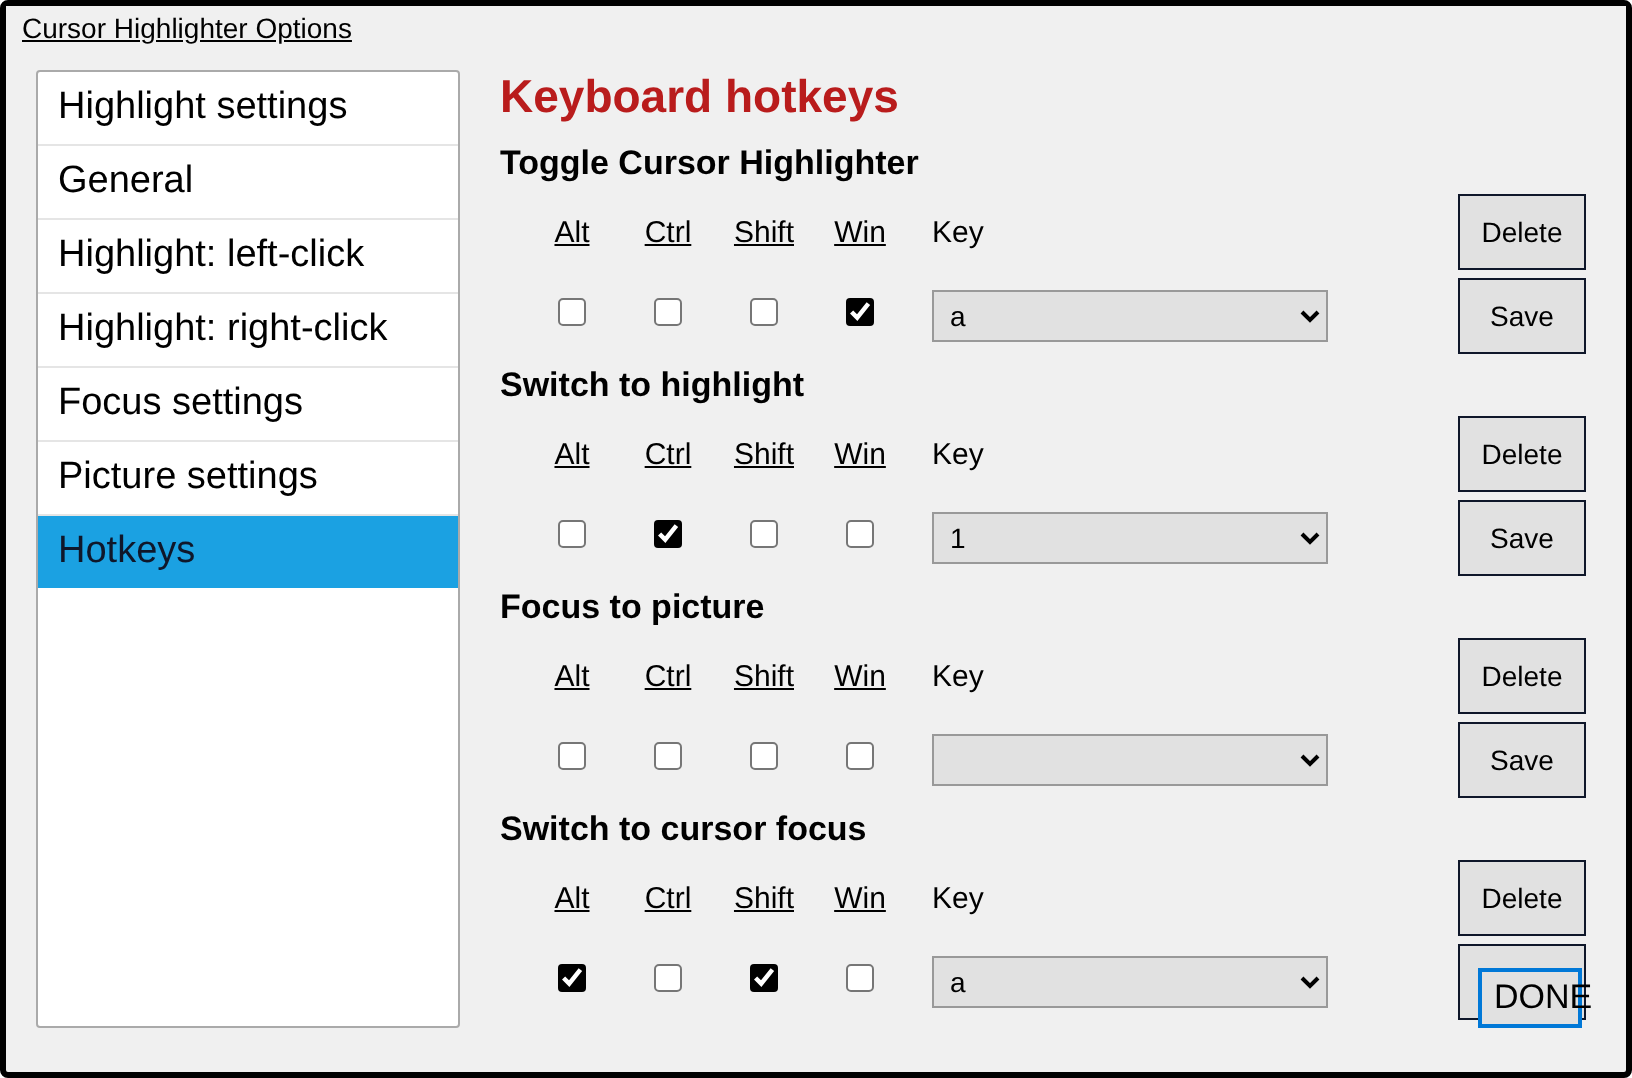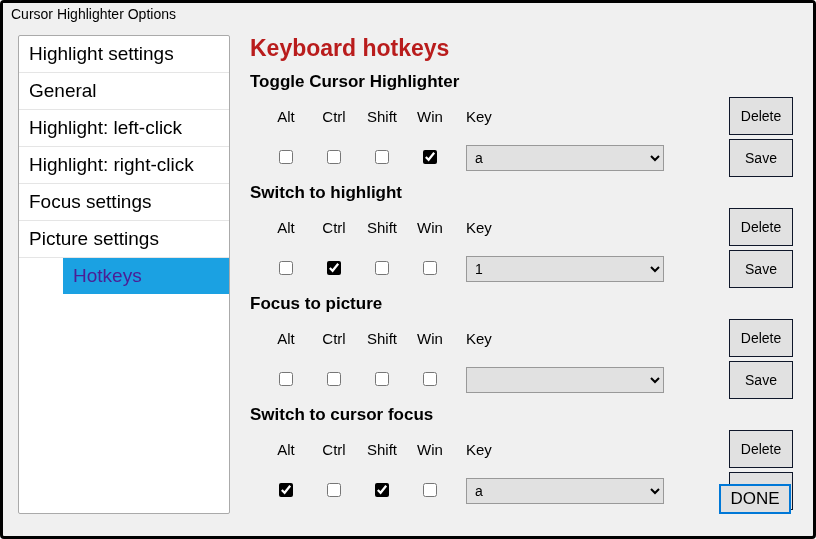--- a/index.html
+++ b/index.html
@@ -15,20 +15,21 @@
     border: 3px solid #000;
     background: #f0f0f0;
     position: relative;
     border-radius: 4px;
   }
   .titlebar {
     padding: 3px 8px;
     font-size: 14px;
     background: #f0f0f0;
     color: #000;
+    text-decoration: underline;
   }
   .content {
     display: flex;
     padding: 10px 15px 10px 15px;
     gap: 20px;
   }
   .sidebar {
     width: 212px;
     background: #fff;
     border: 1px solid #aaa;
@@ -37,22 +38,21 @@
   .sidebar-item {
     padding: 7px 10px;
     font-size: 19px;
     cursor: pointer;
     border-bottom: 1px solid #e5e5e5;
     color: #000;
   }
   .sidebar-item:last-child { border-bottom: none; }
   .sidebar-item.selected {
     background: #1ba1e2;
-    color: #4c1d95;
-    margin-left: 44px;
+    color: #0f172a;
   }
   .main {
     flex: 1;
     padding-right: 5px;
   }
   .page-title {
     color: #b91c1c;
     font-size: 23px;
     font-weight: bold;
     margin: 0 0 10px 0;
@@ -64,20 +64,21 @@
   }
   .row {
     display: flex;
     align-items: center;
     margin-bottom: 4px;
   }
   .mod-col {
     width: 48px;
     text-align: center;
     font-size: 15px;
+    text-decoration: underline;
   }
   .mod-col.alt { margin-left: 12px; }
   .key-col {
     width: 200px;
     margin-left: 12px;
     font-size: 15px;
   }
   .spacer { flex: 1; }
   .btn-col { width: 72px; text-align: right; }
   .checkbox {
@@ -100,21 +101,21 @@
     background: #e1e1e1;
     border: 1px solid #0f172a;
     font-size: 14px;
     cursor: pointer;
     padding: 0;
   }
   .done-btn {
     position: absolute;
     right: 22px;
     bottom: 22px;
-    width: 72px;
+    width: 52px;
     height: 30px;
     background: #e1e1e1;
     border: 2px solid #0078d7;
     font-size: 17px;
     cursor: pointer;
   }
 </style>
 </head>
 <body>
 

